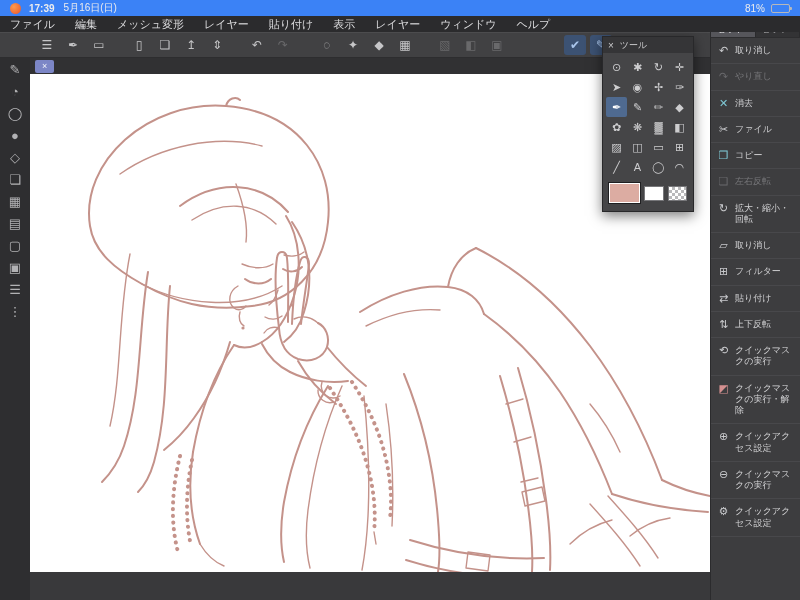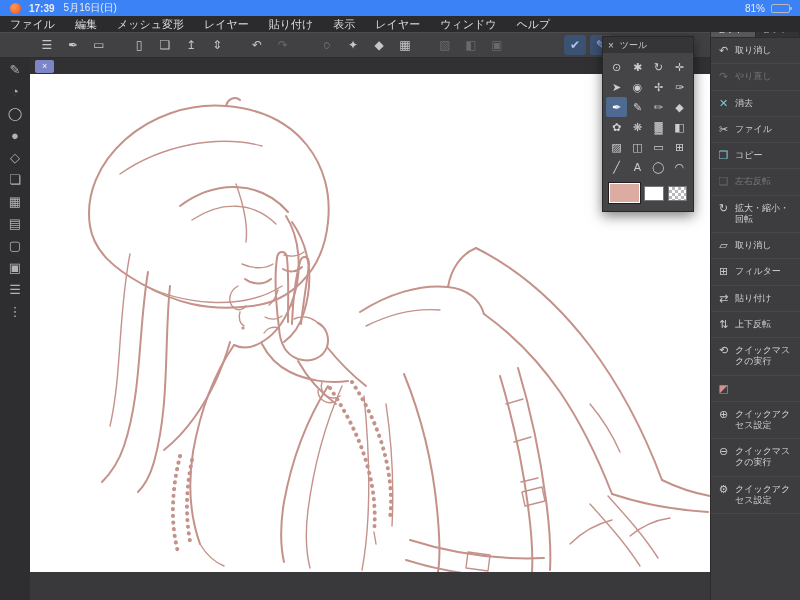--- a/index.html
+++ b/index.html
@@ -396,20 +396,21 @@
         <span>上下反転</span>
       </div>
 
       <div class="qa-item">
         <span class="qa-ic">⟲</span>
         <span>クイックマスクの実行</span>
       </div>
 
       <div class="qa-item" data-state="red">
         <span class="qa-ic">◩</span>
+        <span>クイックマスクの実行・解除</span>
       </div>
 
       <div class="qa-item">
         <span class="qa-ic">⊕</span>
         <span>クイックアクセス設定</span>
       </div>
 
       <div class="qa-item">
         <span class="qa-ic">⊖</span>
         <span>クイックマスクの実行</span>

